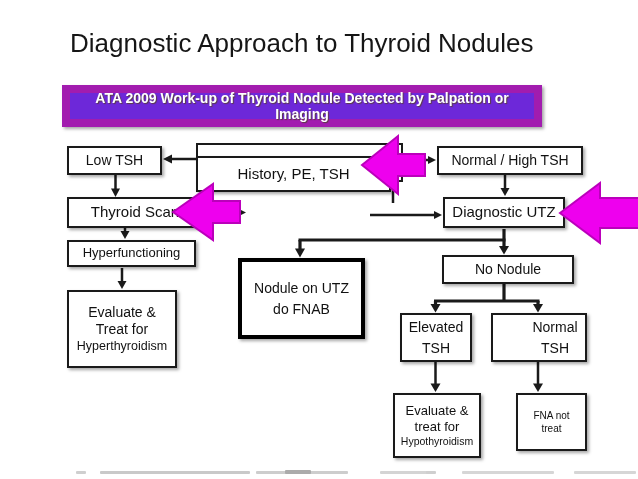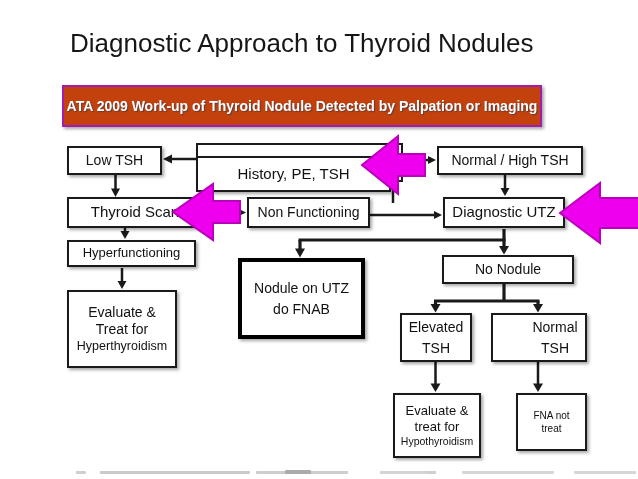--- a/index.html
+++ b/index.html
@@ -6,21 +6,21 @@
   .slide{
     position:relative;width:638px;height:479px;background:#ffffff;overflow:hidden;
     font-family:"Liberation Sans",sans-serif;color:#141414;
   }
   .title{
     position:absolute;left:70px;top:28px;width:520px;
     font-size:26px;font-weight:400;letter-spacing:0px;color:#161616;white-space:nowrap;
   }
   .banner{
     position:absolute;left:62px;top:85px;width:480px;height:42px;box-sizing:border-box;
-    background:#c2410c;border:2px solid #a21caf;box-shadow:2px 2px 3px rgba(0,0,0,.35);
+    background:#6d28d9;border:8px solid #a21caf;box-shadow:2px 2px 3px rgba(0,0,0,.35);
     display:flex;align-items:center;justify-content:center;
     font-size:14px;font-weight:700;color:#ffffff;
     text-shadow:1px 1px 1px rgba(90,60,60,.95);
     text-align:center;
   }
   .layer{position:absolute;left:0;top:0;}
   .box{
     position:absolute;background:#ffffff;border:2px solid #1a1a1a;box-sizing:border-box;
     box-shadow:2px 2px 3px rgba(0,0,0,.35);
     display:flex;flex-direction:column;align-items:center;justify-content:center;
@@ -108,23 +108,20 @@
   </div>
 
   <div class="box" id="box-normal-high">
     <span class="ln">Normal / High TSH</span>
   </div>
 
   <div class="box" id="box-thyroid-scan">
     <span class="ln">Thyroid Scan</span>
   </div>
 
-  <div class="box" id="box-non-functioning">
-    <span class="ln">Non Functioning</span>
-  </div>
 
   <div class="box" id="box-diagnostic-utz">
     <span class="ln">Diagnostic UTZ</span>
   </div>
 
   <div class="box" id="box-hyperfunctioning">
     <span class="ln">Hyperfunctioning</span>
   </div>
 
   <div class="box" id="box-evaluate-hyper">

